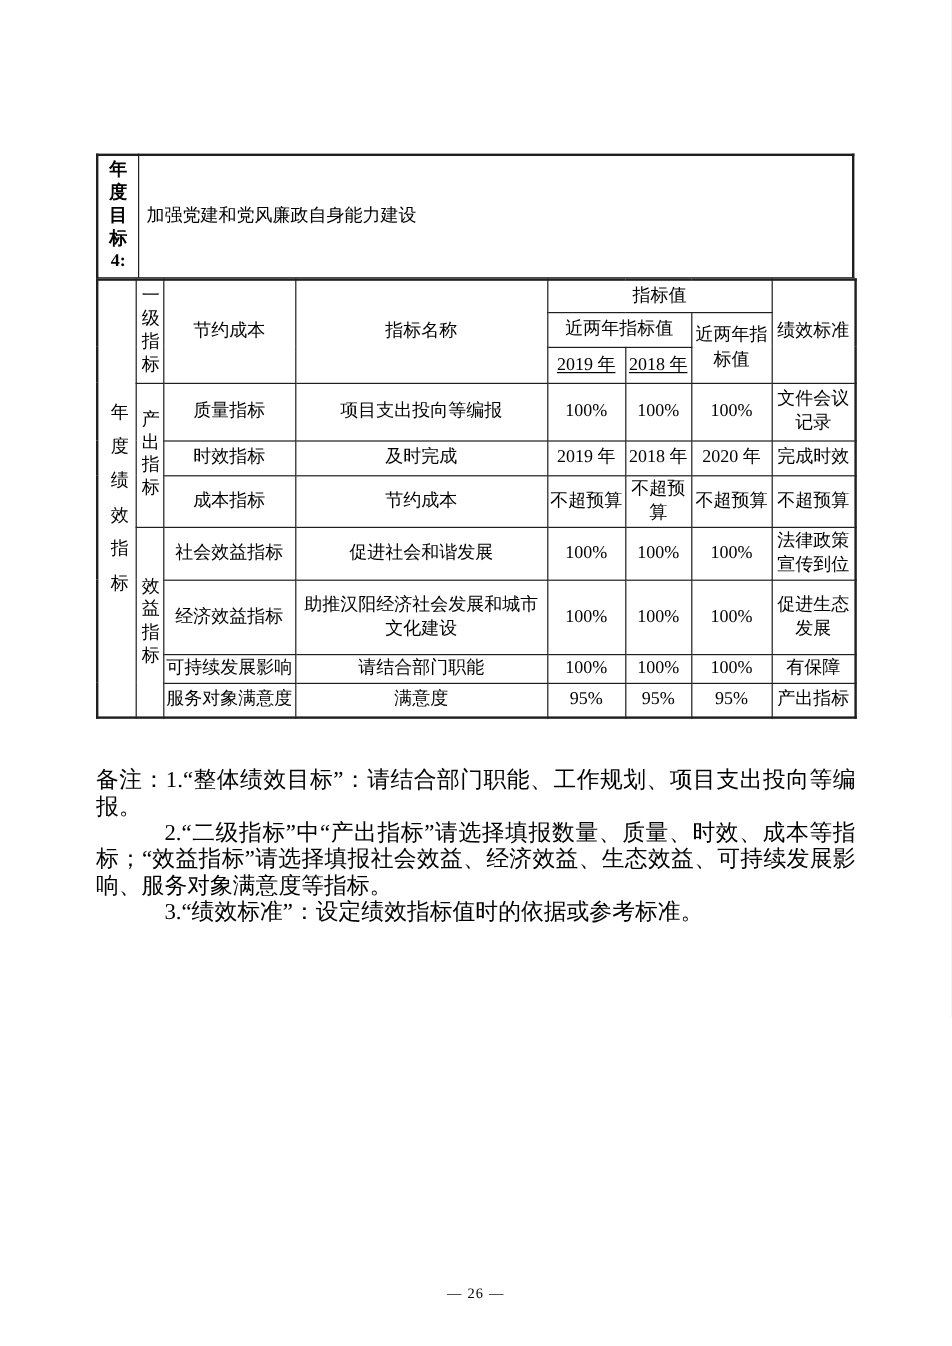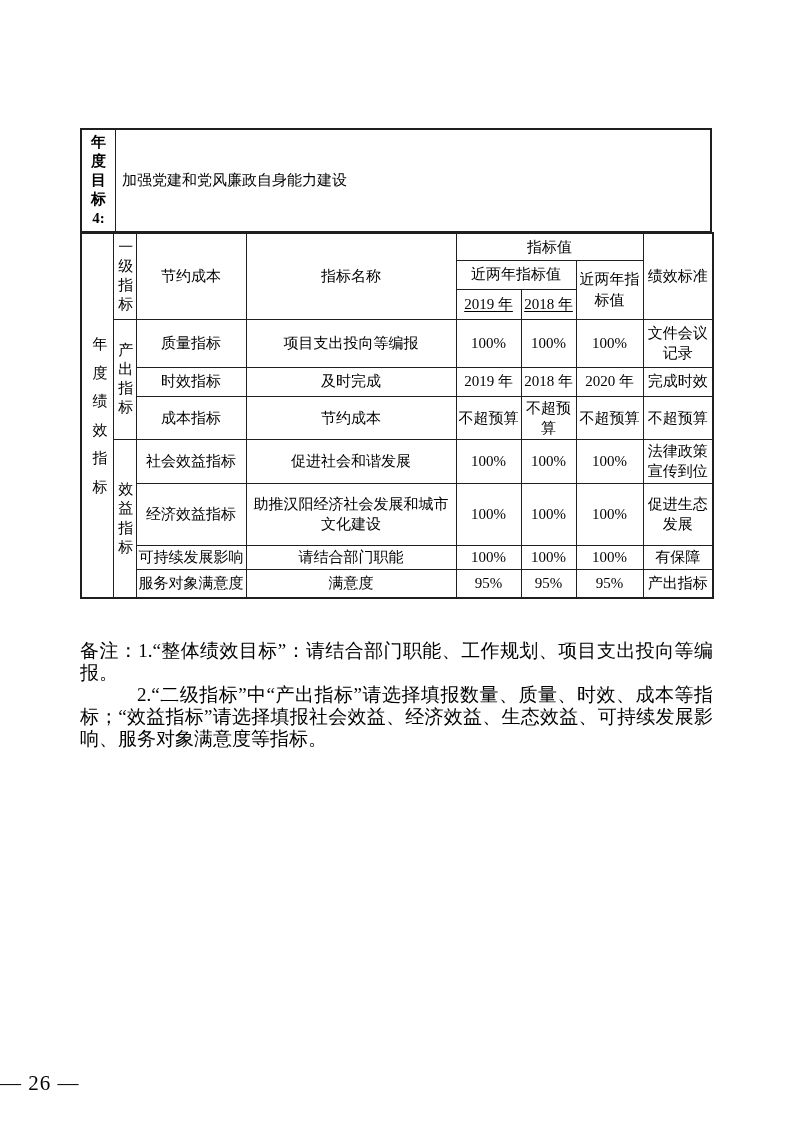--- a/index.html
+++ b/index.html
@@ -45,21 +45,21 @@
     position:absolute; left:80px; top:611px; width:633px;
     font-size:19px; line-height:22px;
     text-align:justify;
     margin-top:29px;
   }
   .notes p { margin:0; text-indent:3em; }
   .notes p.no-indent { text-indent:0; }
   
   .page-number {
     position:absolute; top:1071px; left:0; width:100%;
-    text-align:left; font-size:21px; letter-spacing:1px;
+    text-align:center; font-size:12px; letter-spacing:1px;
   }
 </style>
 </head>
 <body>
 
 <div class="page">
 
   <table class="tbl goal-table">
     <tbody>
         <tr>
@@ -166,17 +166,18 @@
       <td>95%</td>
       <td>95%</td>
       <td>产出指标</td>
     </tr>
   </tbody>
     </table>
 
   <div class="notes">
     <p class="no-indent">备注：1.“整体绩效目标”：请结合部门职能、工作规划、项目支出投向等编报。</p>
     <p>2.“二级指标”中“产出指标”请选择填报数量、质量、时效、成本等指标；“效益指标”请选择填报社会效益、经济效益、生态效益、可持续发展影响、服务对象满意度等指标。</p>
+    <p>3.“绩效标准”：设定绩效指标值时的依据或参考标准。</p>
   </div>
 
   <div class="page-number">— 26 —</div>
 
 </div>
 
 </body></html>

